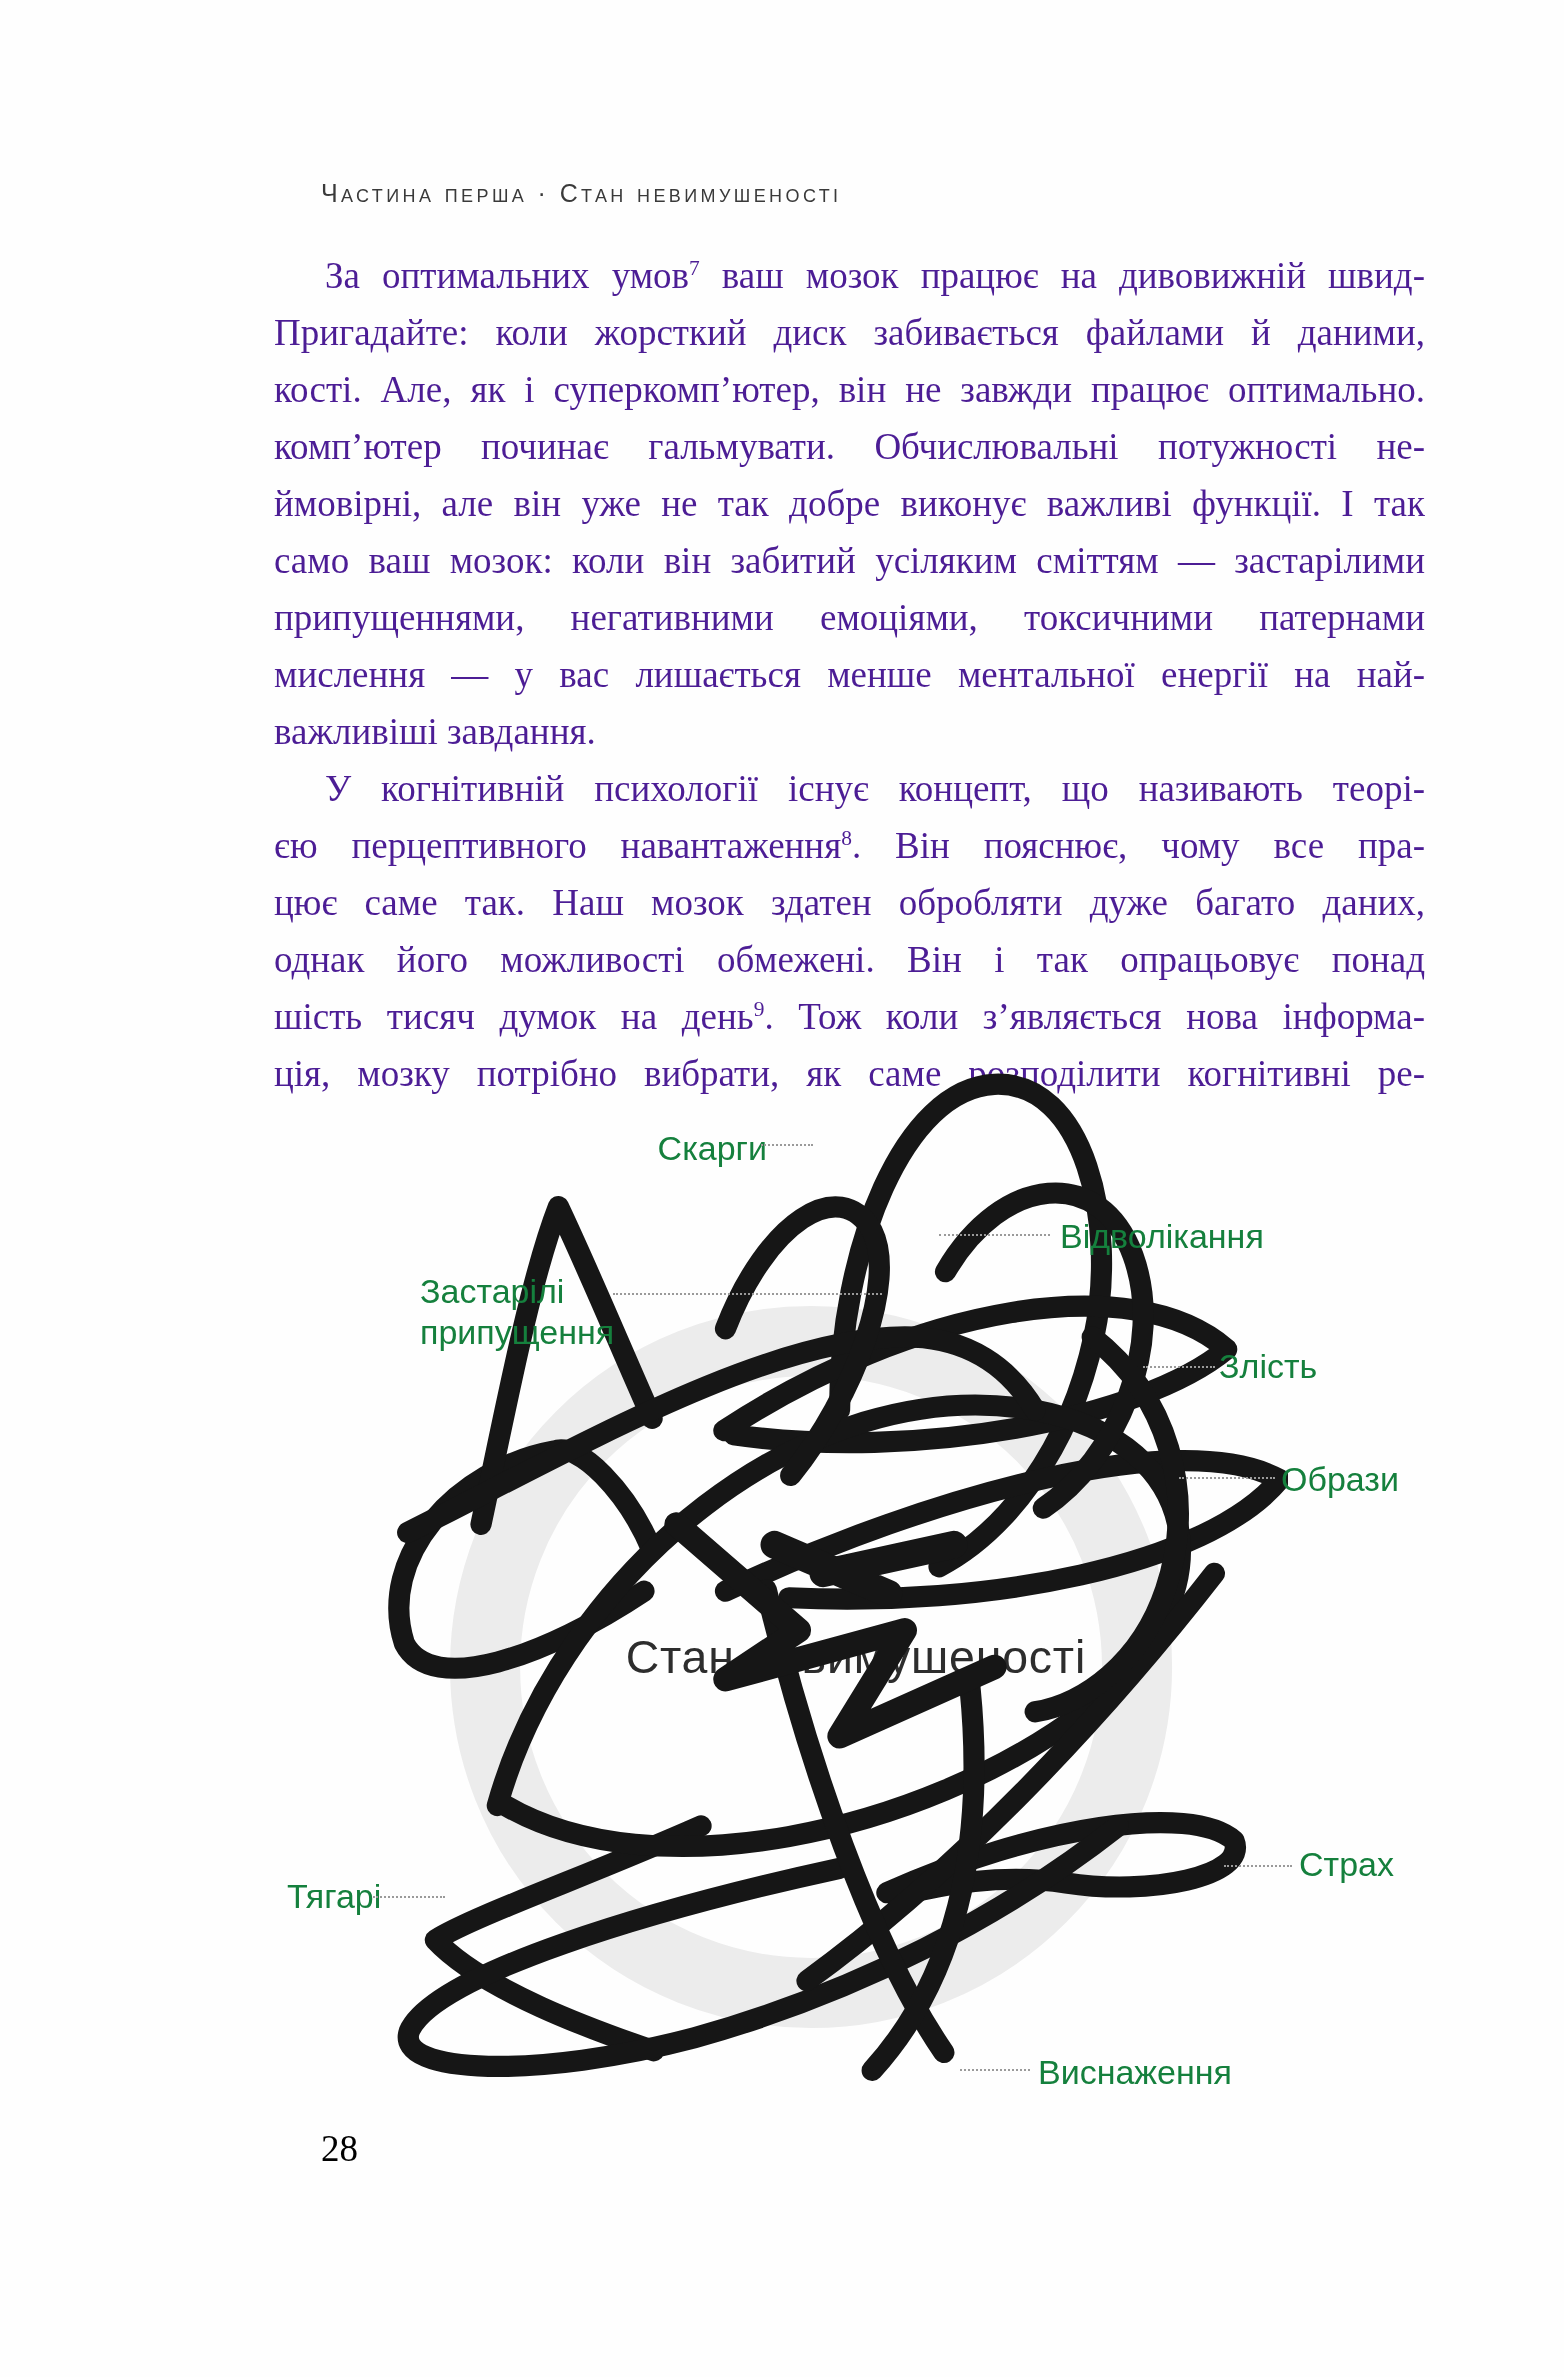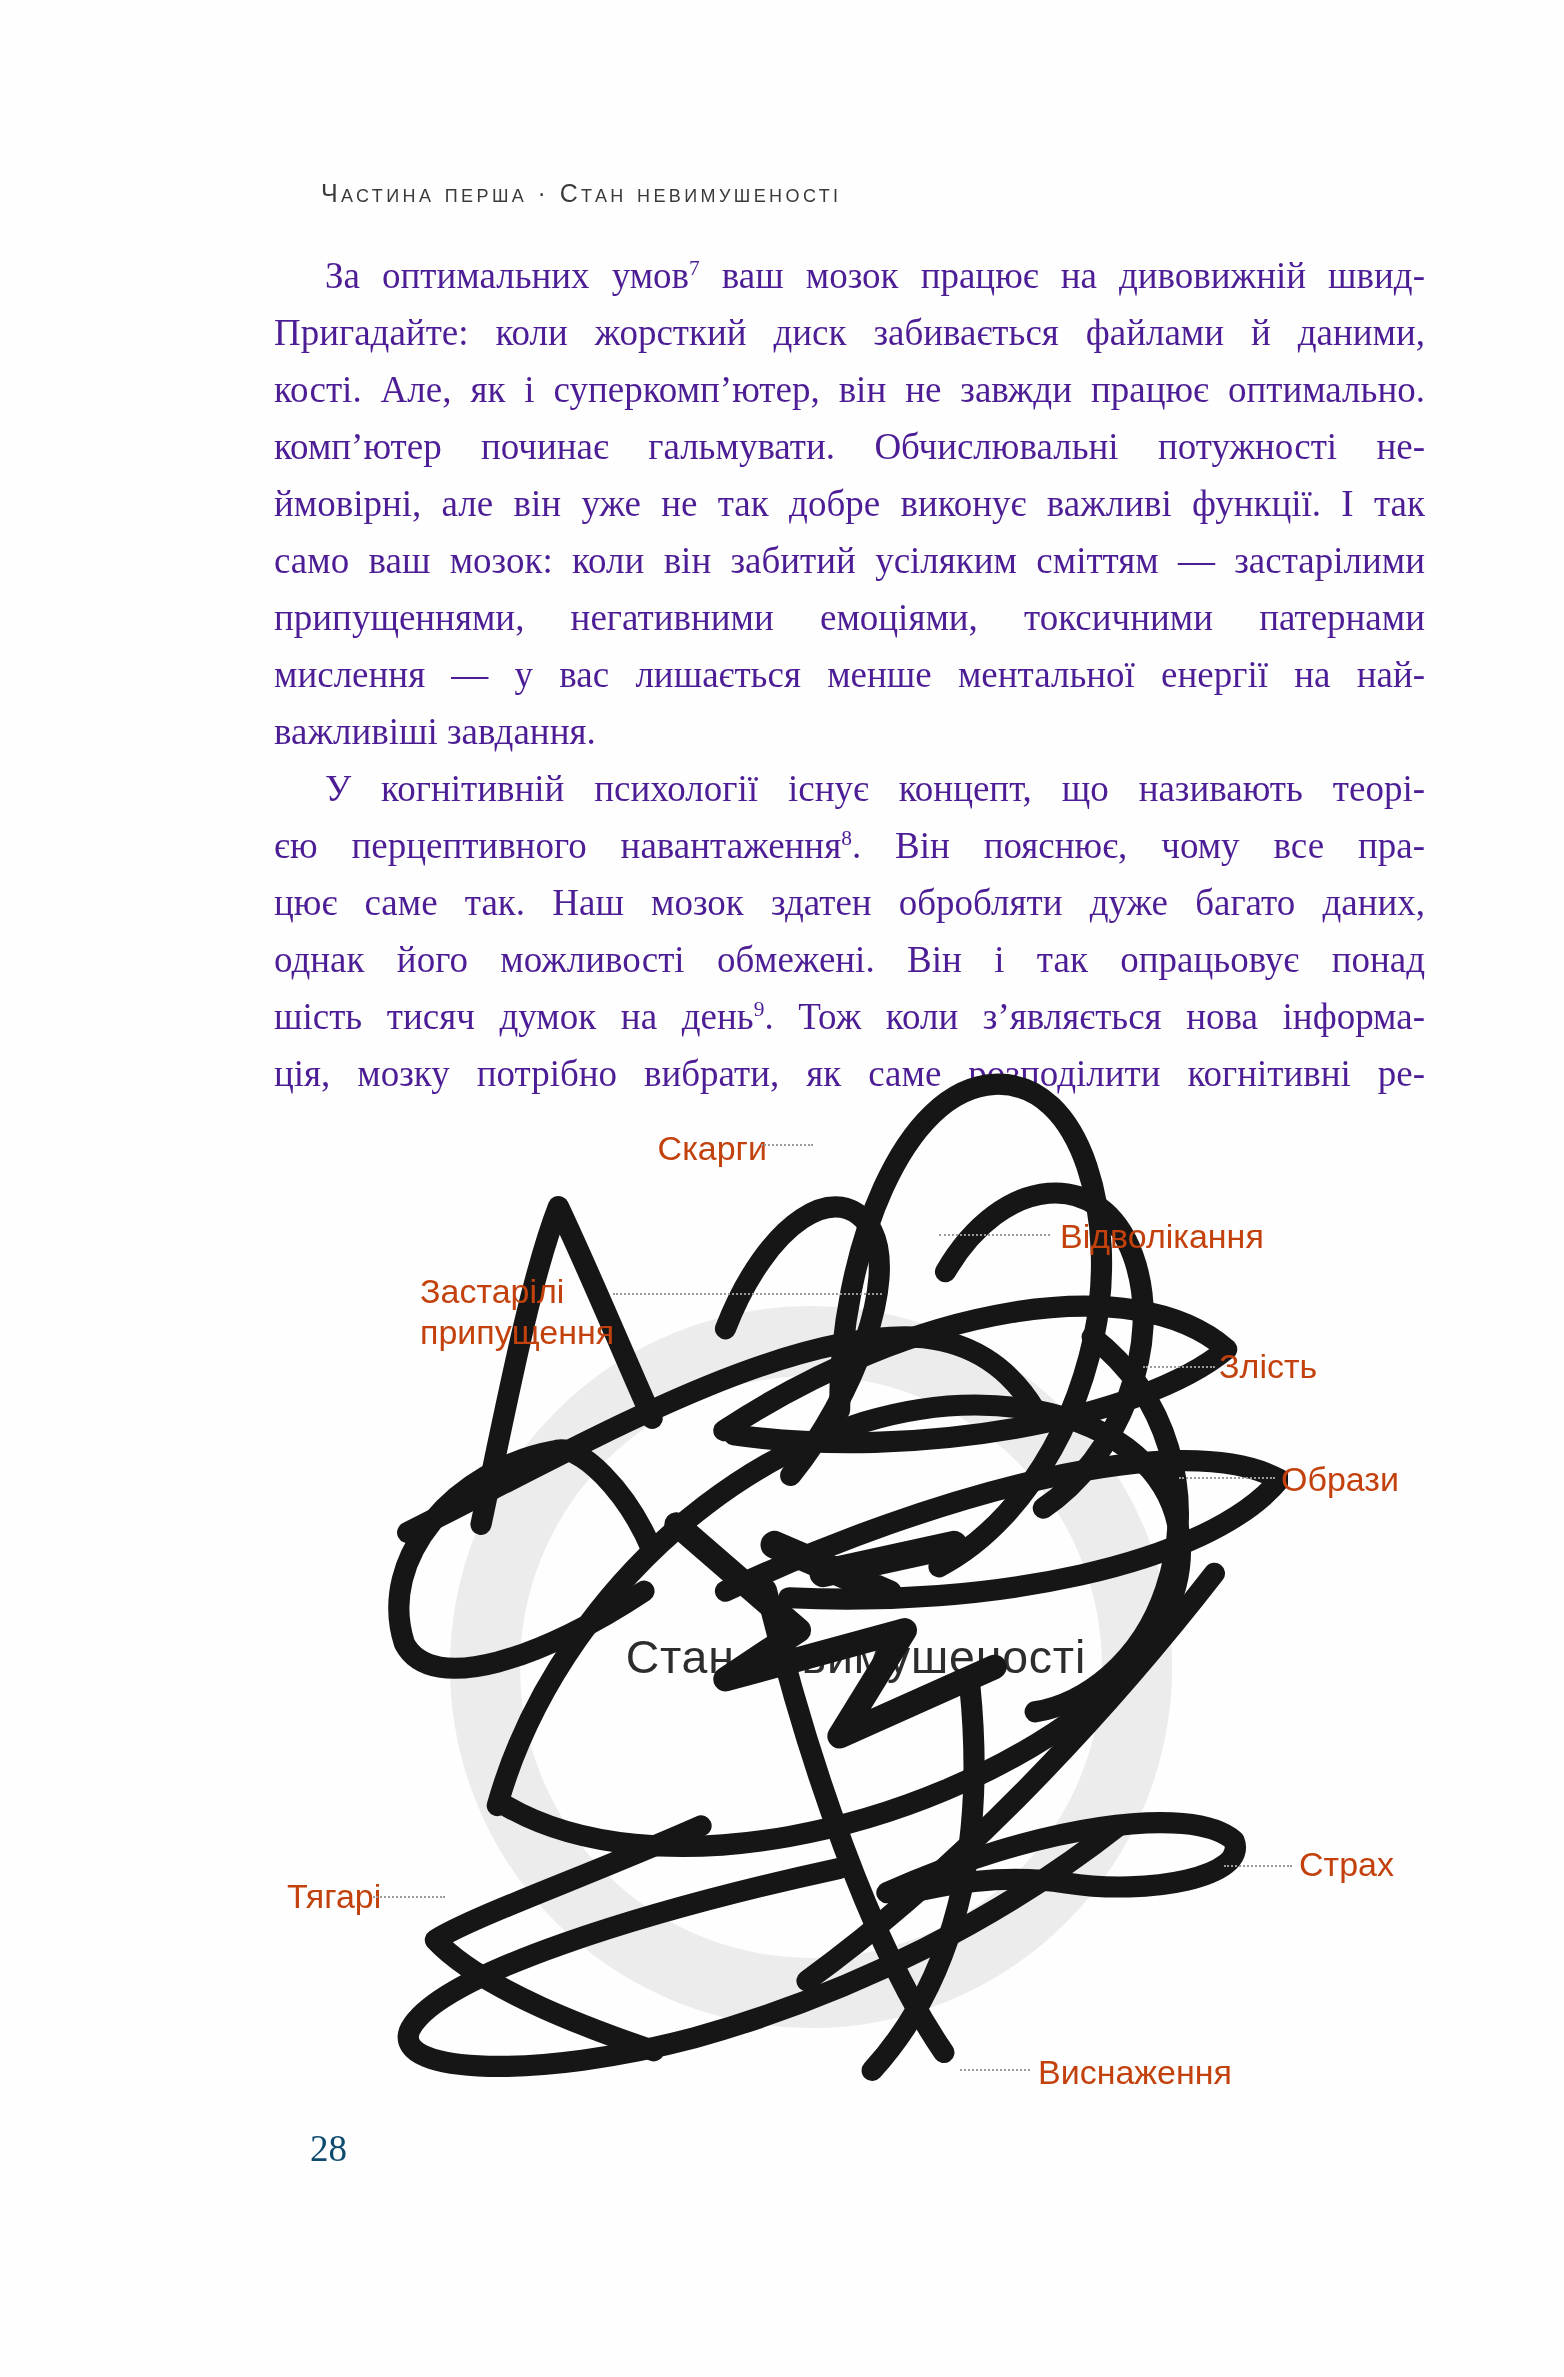--- a/index.html
+++ b/index.html
@@ -27,21 +27,21 @@
   }
   .bline.indent { text-indent:51px; }
   .bline.shortlast { text-align-last:left; }
   .bline sup { font-size:58%; vertical-align:super; line-height:0; }
 
   
   .diagram-svg { position:absolute; left:383px; top:1068px; width:905px; height:1035px; }
 
   .lbl {
     position:absolute; font-family:"Liberation Sans", sans-serif;
-    font-size:34px; line-height:41px; color:#c2410c; white-space:nowrap;
+    font-size:34px; line-height:41px; color:#15803d; white-space:nowrap;
   }
   .lbl-zastarili { white-space:normal; width:228px; }
   .lbl-skargy       { left:522px;  top:1128px; width:245px; text-align:right; }
   .lbl-vidvolikannia{ left:1060px; top:1216px; }
   .lbl-zastarili    { left:396px;  top:1271px;margin-left:24px; }
   .lbl-zlist        { left:1219px; top:1346px; }
   .lbl-obrazy       { left:1281px; top:1459px; }
   .lbl-strakh       { left:1299px; top:1844px; }
   .lbl-tiahari      { left:287px;  top:1876px; }
   .lbl-vysnazhennia { left:1038px; top:2052px; }
@@ -51,22 +51,22 @@
   .leader-vidvolikannia{ left:939px; top:1234px; width:111px; }
   .leader-zastarili    { left:613px;  top:1293px; width:269px; }
   .leader-zlist        { left:1143px; top:1366px; width:72px; }
   .leader-obrazy       { left:1179px; top:1477px; width:96px; }
   .leader-strakh       { left:1224px; top:1865px; width:68px; }
   .leader-tiahari      { left:373px;  top:1896px; width:72px; }
   .leader-vysnazhennia { left:960px; top:2069px; width:70px; }
 
   
   .page-number {
-    position:absolute; left:310px; top:2127px;
-    font-size:37px; color:#0c4a6e;
+    position:absolute; left:321px; top:2127px;
+    font-size:37px; color:#000000;
   }
 </style>
 </head>
 <body>
 
 <div class="page">
 
   <div class="running-header">Частина перша · Стан невимушеності</div>
 
   <div class="text-block">

